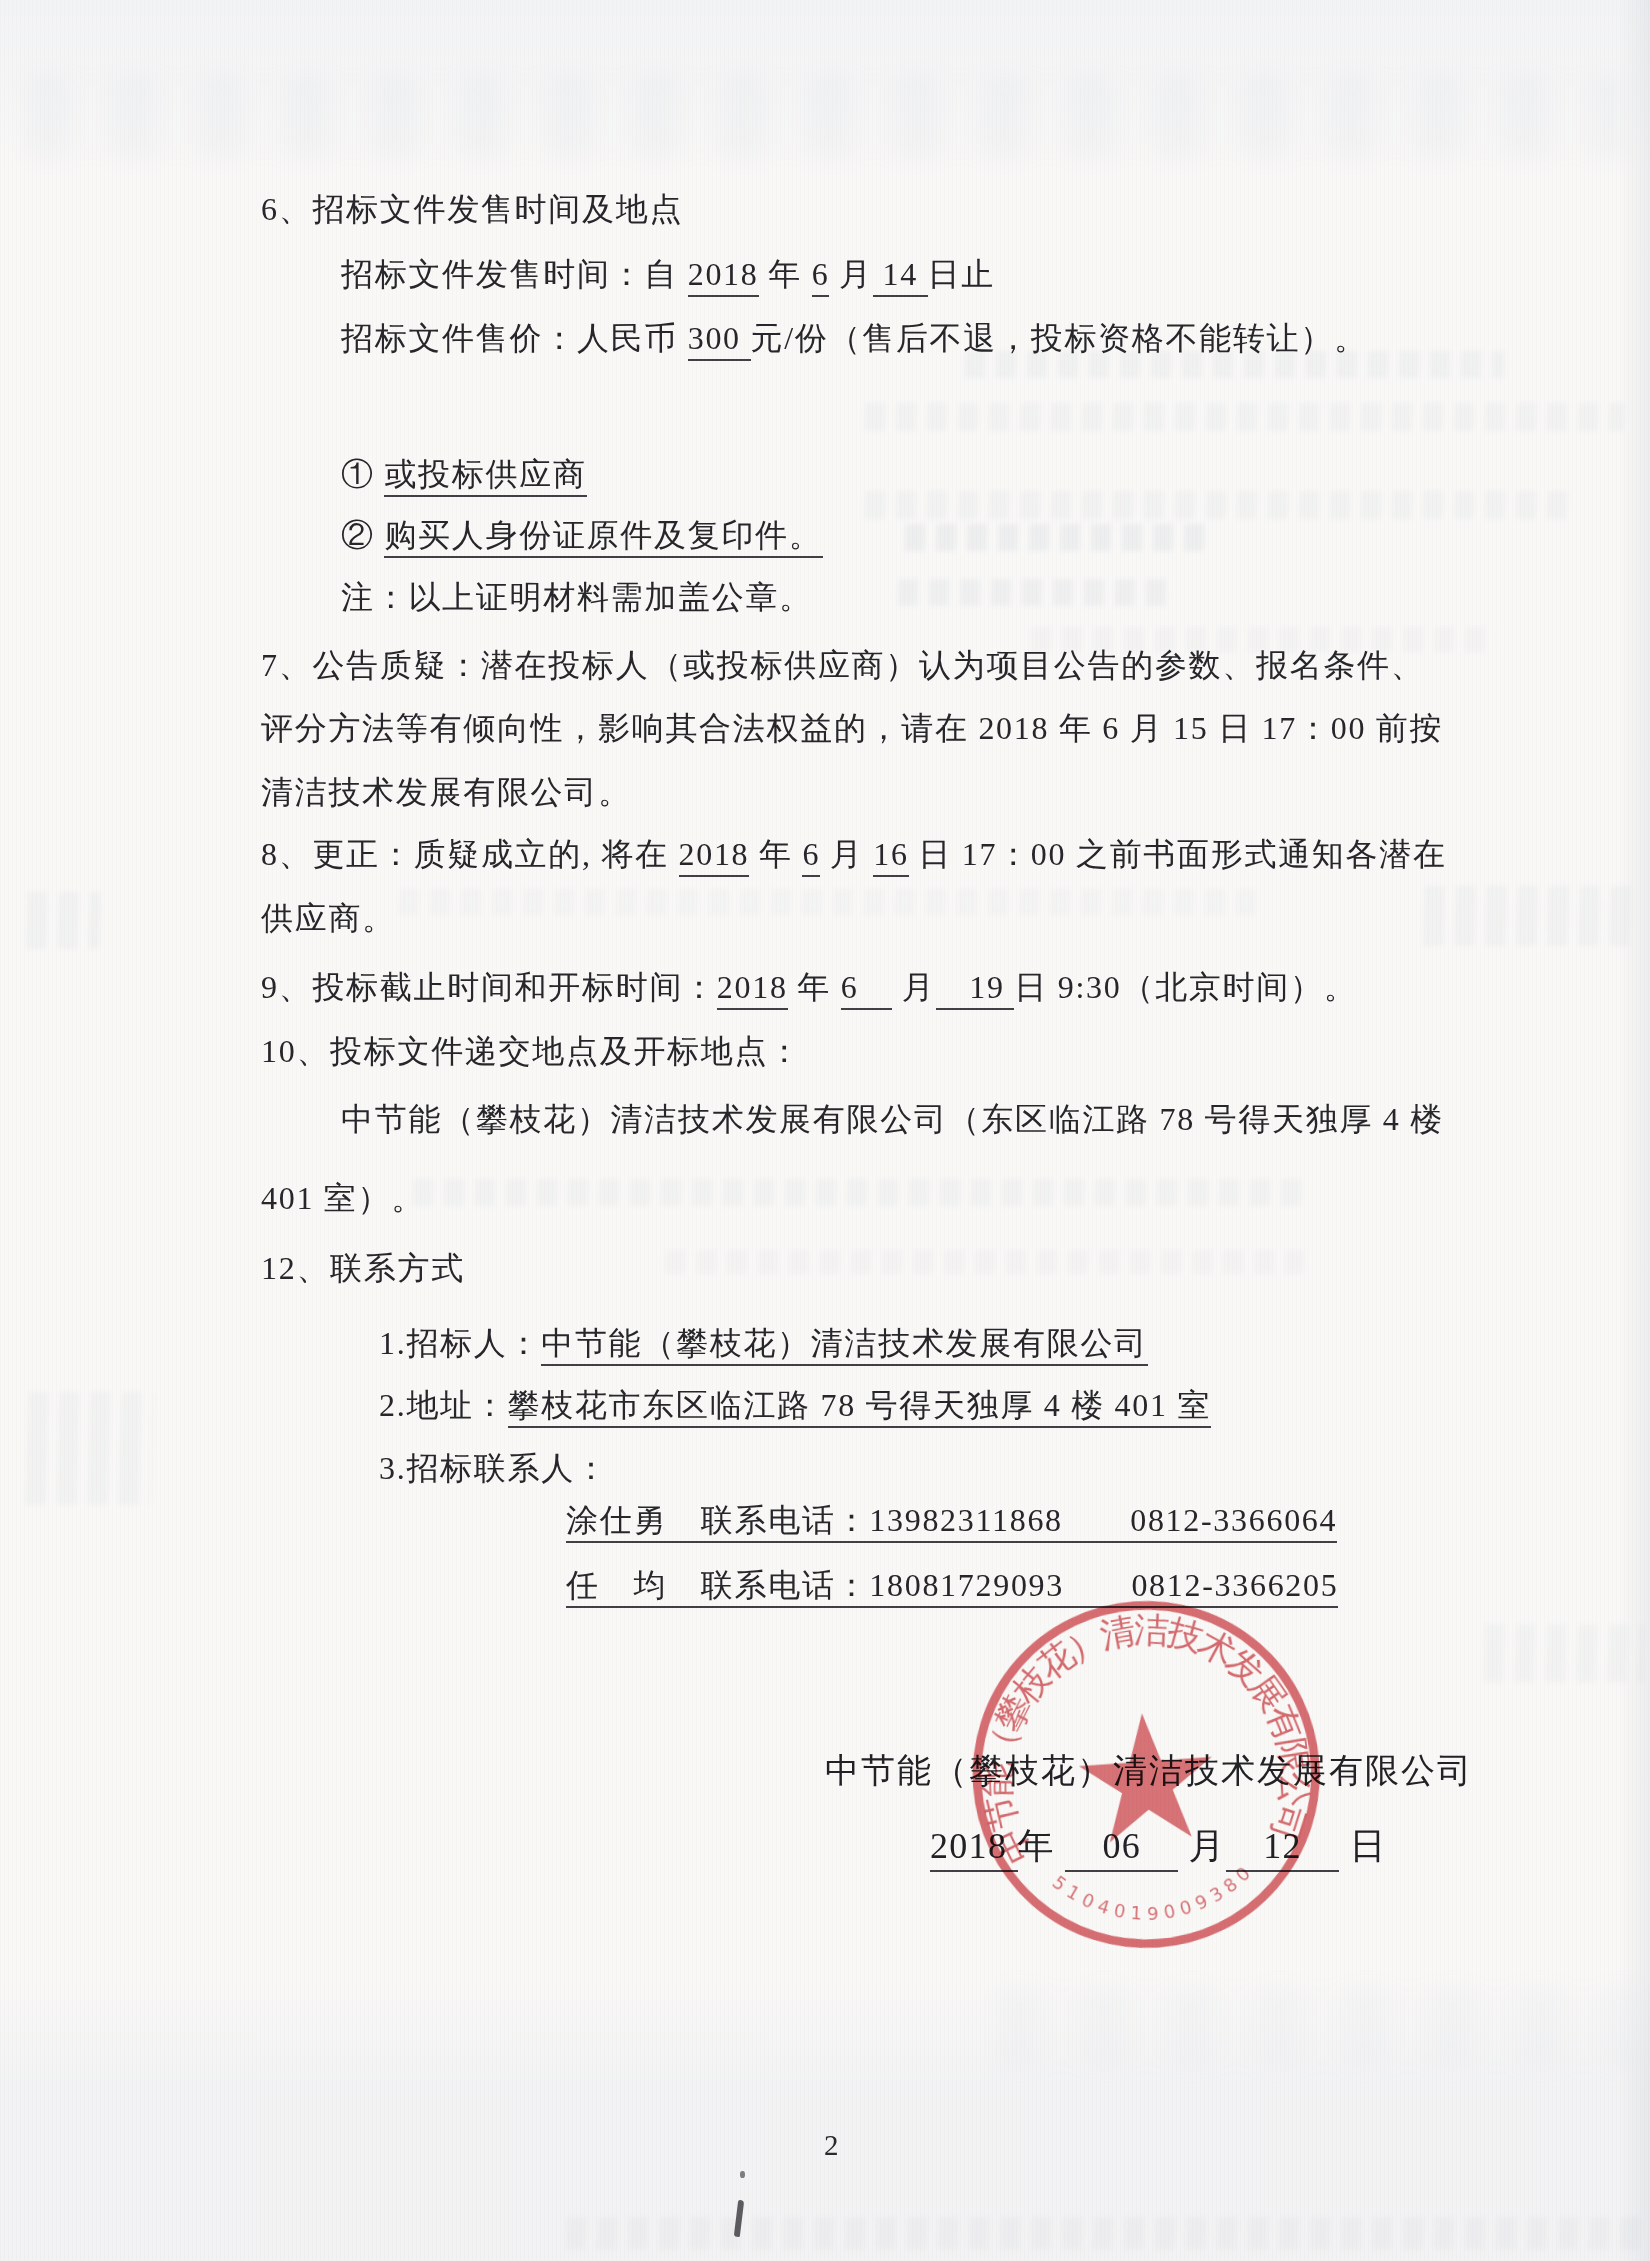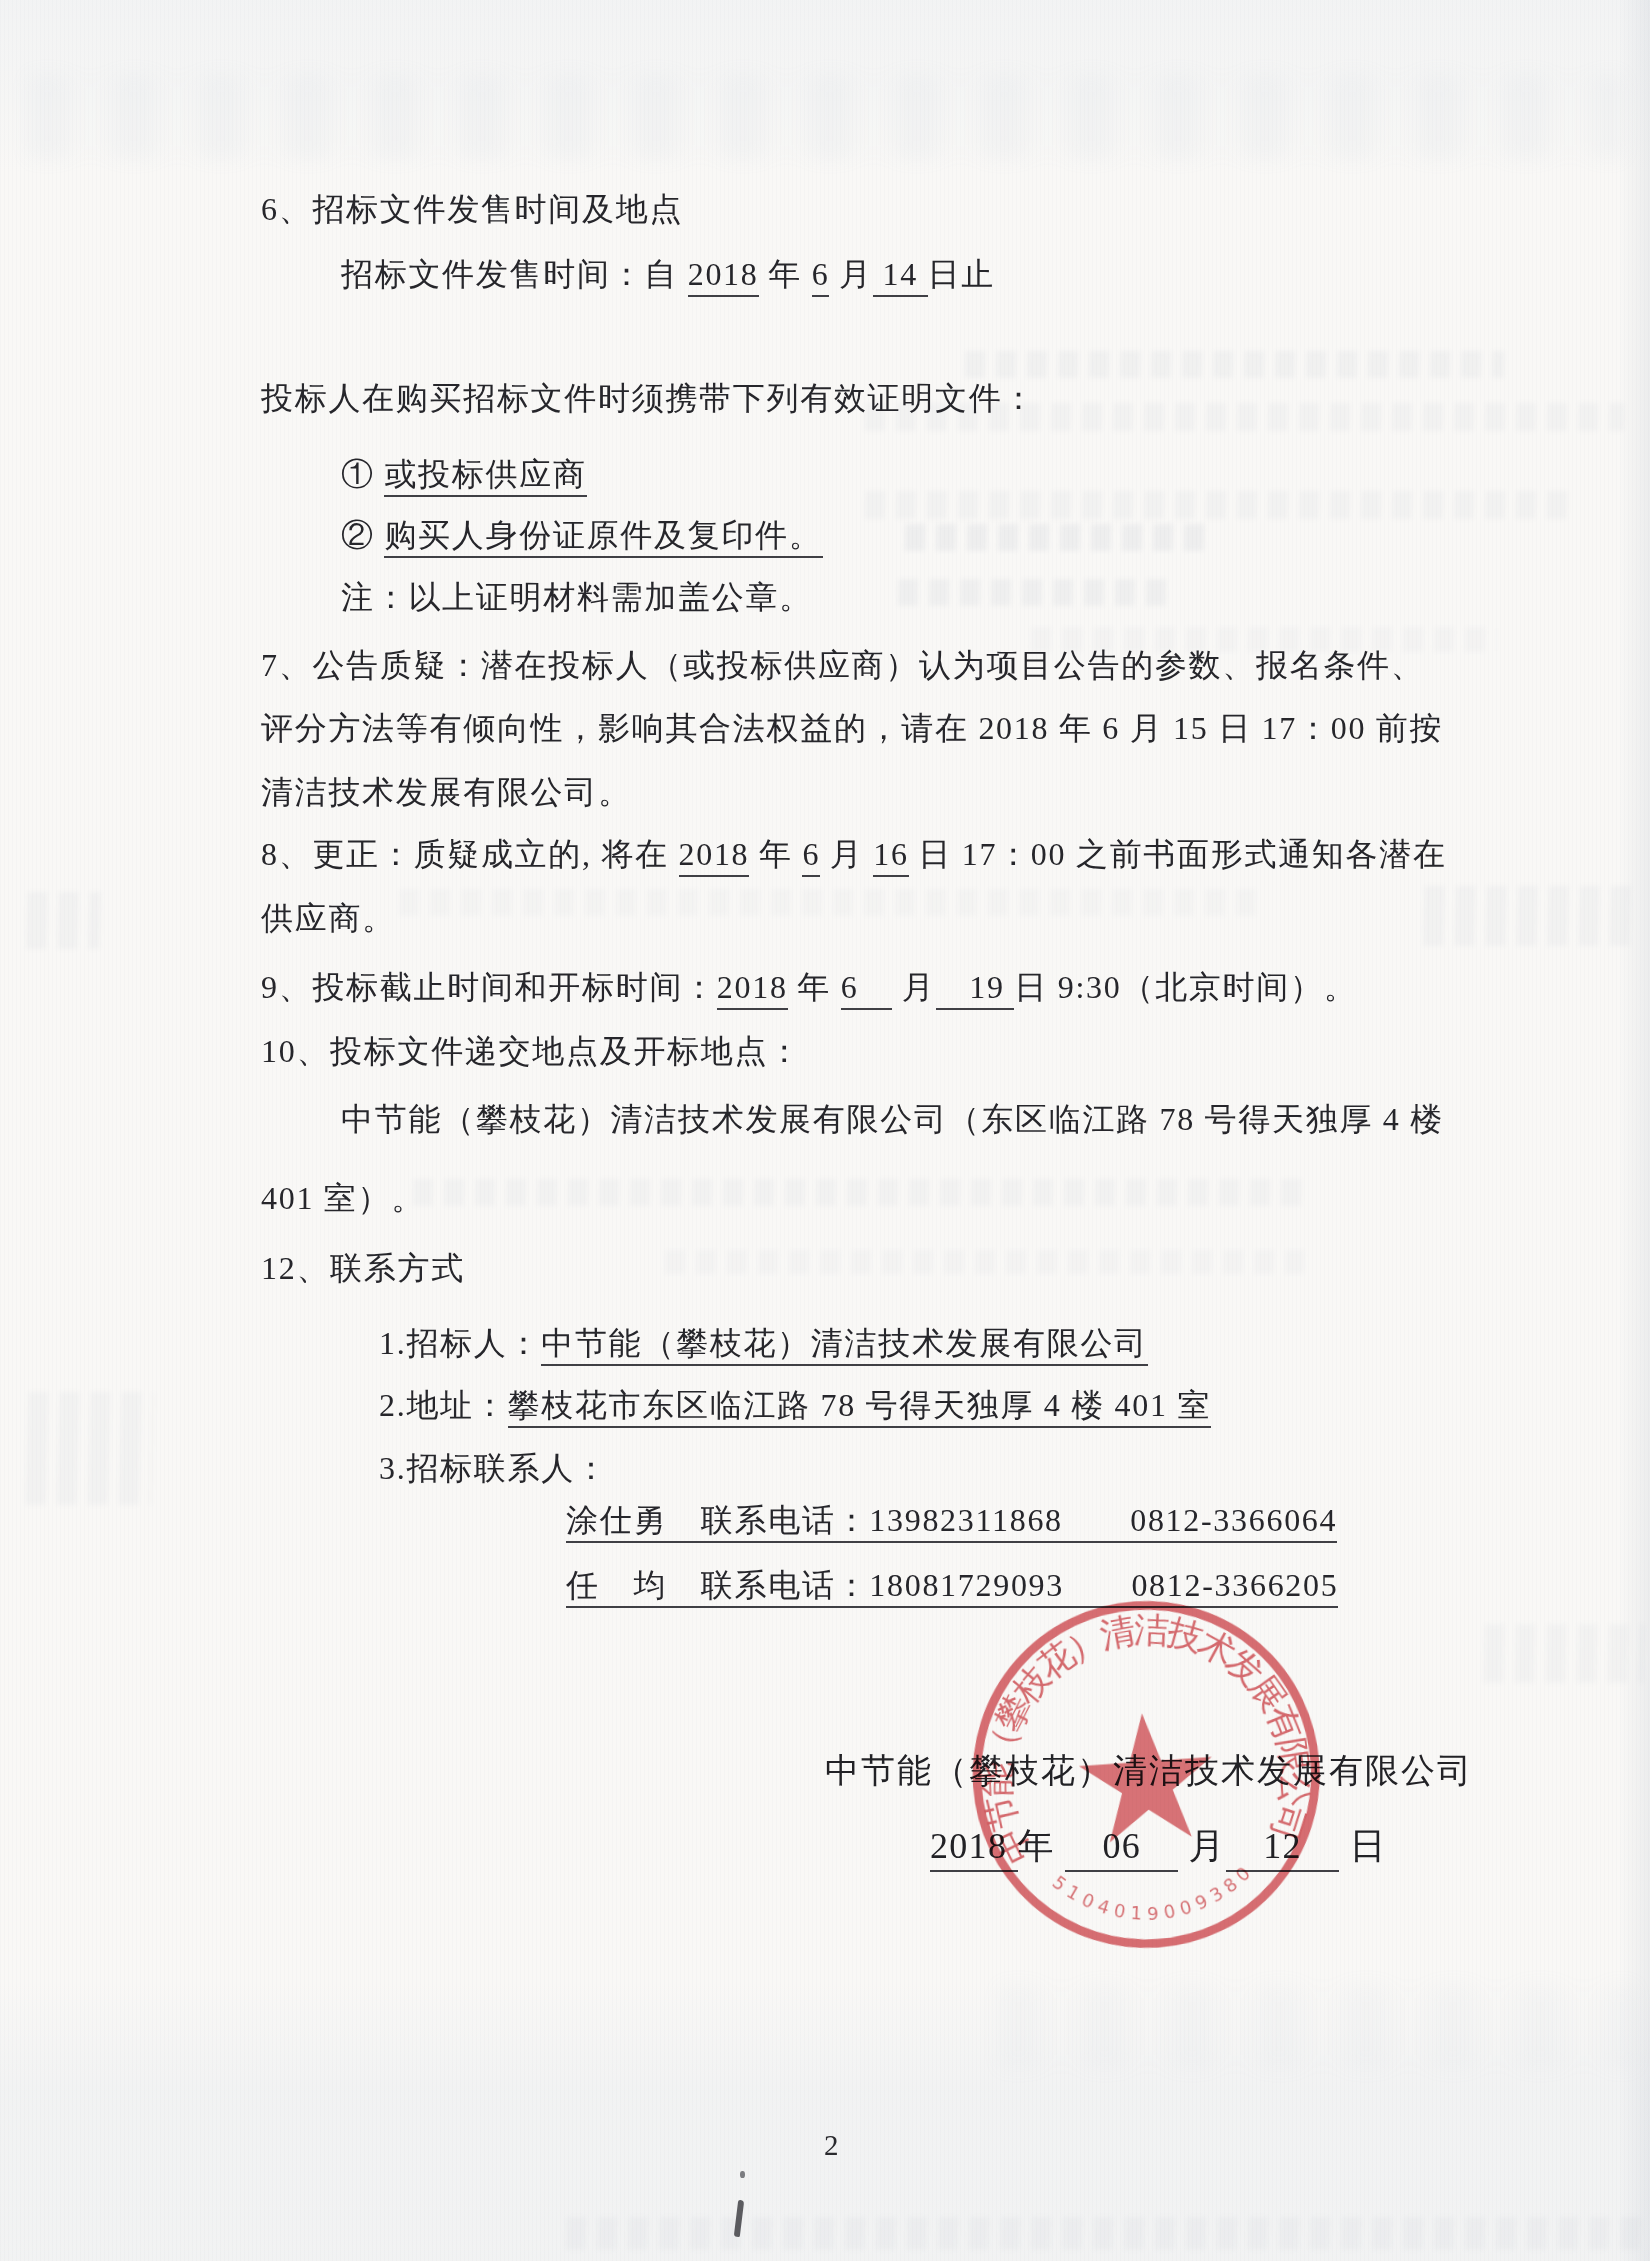--- a/index.html
+++ b/index.html
@@ -69,21 +69,21 @@
   <div class="ghost" style="left:1424px;top:886px;width:213px;height:60px;opacity:0.11;"></div>
   <div class="ghost" style="left:27px;top:892px;width:73px;height:57px;opacity:0.11;"></div>
   <div class="ghost" style="left:413px;top:1179px;width:892px;height:27px;opacity:0.10;"></div>
   <div class="ghost" style="left:665px;top:1250px;width:639px;height:24px;opacity:0.08;"></div>
   <div class="ghost" style="left:27px;top:1392px;width:126px;height:113px;opacity:0.10;"></div>
   <div class="ghost" style="left:1484px;top:1624px;width:160px;height:59px;opacity:0.09;"></div>
   <div class="ghost" style="left:566px;top:2217px;width:1078px;height:33px;opacity:0.09;"></div>
 
   <div class="line" style="left:261px;top:188px;"><span>6、招标文件发售时间及地点</span></div>
   <div class="line" style="left:341px;top:253px;"><span>招标文件发售时间：自 </span><span class="u">2018</span><span> 年 </span><span class="u">6</span><span> 月</span><span class="u"> 14 </span><span>日止</span></div>
-  <div class="line" style="left:261px;top:377px;"><span>投标人在购买招标文件时须携带下列有效证明文件：</span></div>
+  <div class="line" style="left:341px;top:317px;"><span>招标文件售价：人民币 </span><span class="u">300 </span><span>元/份（售后不退，投标资格不能转让）。</span></div>
   <div class="line" style="left:341px;top:453px;"><span>① </span><span class="u">或投标供应商</span></div>
   <div class="line" style="left:341px;top:514px;"><span>② </span><span class="u">购买人身份证原件及复印件。</span></div>
   <div class="line" style="left:341px;top:576px;"><span>注：以上证明材料需加盖公章。</span></div>
   <div class="line" style="left:261px;top:644px;"><span>7、公告质疑：潜在投标人（或投标供应商）认为项目公告的参数、报名条件、</span></div>
   <div class="line" style="left:261px;top:707px;"><span>评分方法等有倾向性，影响其合法权益的，请在 2018 年 6 月 15 日 17：00 前按</span></div>
   <div class="line" style="left:261px;top:771px;"><span>清洁技术发展有限公司。</span></div>
   <div class="line" style="left:261px;top:833px;"><span>8、更正：质疑成立的, 将在 </span><span class="u">2018</span><span> 年 </span><span class="u">6</span><span> 月 </span><span class="u">16</span><span> 日 17：00 之前书面形式通知各潜在</span></div>
   <div class="line" style="left:261px;top:897px;"><span>供应商。</span></div>
   <div class="line" style="left:261px;top:966px;"><span>9、投标截止时间和开标时间：</span><span class="u">2018</span><span> 年 </span><span class="u">6　</span><span> 月</span><span class="u">　19 </span><span>日 9:30（北京时间）。</span></div>
   <div class="line" style="left:261px;top:1030px;"><span>10、投标文件递交地点及开标地点：</span></div>

